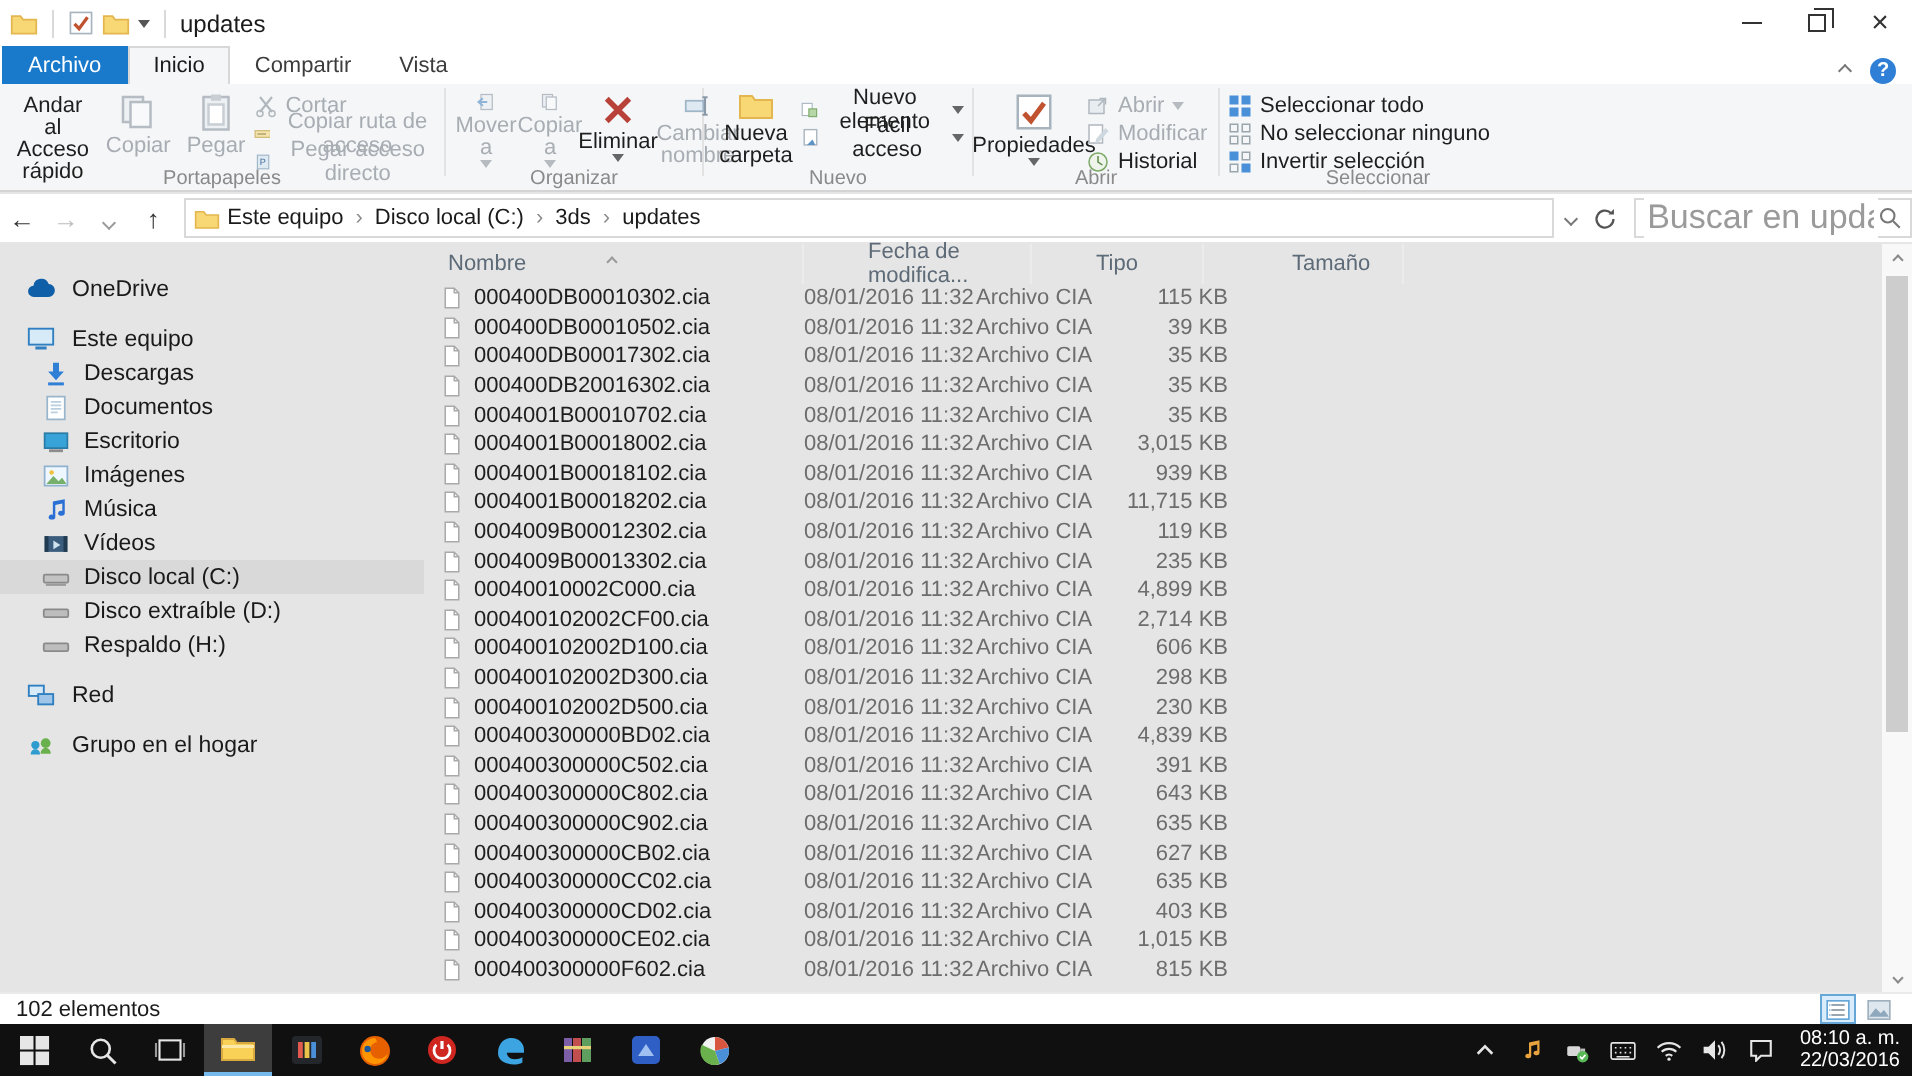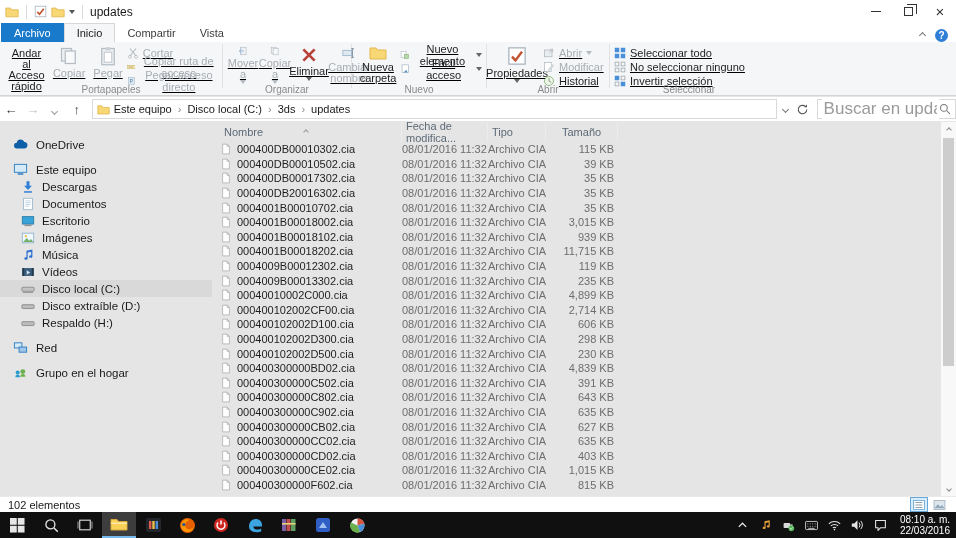--- a/index.html
+++ b/index.html
@@ -25,21 +25,21 @@
   .tab{color:#3c3c3c;padding:3px 12px;height:19px;display:flex;align-items:center;}
   .tab.active{background:#f5f6f7;border:1px solid #d8d8d8;border-bottom:none;color:#1a1a1a;}
   .tabsbar-right{margin-left:auto;display:flex;align-items:center;gap:10px;padding-right:8px;}
   .chev{display:inline-block;width:5px;height:5px;border-right:1.4px solid #777;border-bottom:1.4px solid #777;}
   .chev.up{transform:rotate(-135deg);}
   .chev.down{transform:rotate(45deg);}
   .help-circle{width:13px;height:13px;border-radius:50%;background:#2f7fd6;color:#fff;font-size:10px;font-weight:bold;
                display:flex;align-items:center;justify-content:center;}
 
   
-  .ribbon{position:absolute;left:0;top:42px;width:956px;height:54px;background:#f5f6f7;border-bottom:1px solid #d4d4d4;display:flex;text-decoration:underline;}
+  .ribbon{position:absolute;left:0;top:42px;width:956px;height:54px;background:#f5f6f7;border-bottom:1px solid #d4d4d4;display:flex;}
   .rgroup{position:relative;height:100%;padding:2px 4px 12px 4px;display:flex;align-items:flex-start;}
   .rsep{width:1px;height:44px;margin-top:2px;background:#e2e2e3;}
   .rlabel{position:absolute;bottom:0;left:0;width:100%;text-align:center;font-size:10px;color:#8a8a8a;}
   .bigbtn{display:flex;flex-direction:column;align-items:center;justify-content:flex-start;padding:2px 4px;height:42px;
           font-size:11px;line-height:11px;color:#1e1e1e;text-align:center;}
   .bigbtn.disabled{color:#a7adb3;}
   .bigbtn svg{margin-bottom:2px;}
   .smallcol{display:flex;flex-direction:column;justify-content:flex-start;gap:2px;padding-top:3px;text-align:center;}
   .smallbtn{display:flex;align-items:center;gap:4px;font-size:11px;color:#1e1e1e;height:12px;}
   .smallbtn.disabled{color:#a7adb3;}
@@ -65,21 +65,21 @@
   .sbitem.selected{background:#d9d9d9;}
   .sbitem .sbicon{width:16px;height:16px;display:flex;align-items:center;justify-content:center;flex:0 0 16px;}
   .sbitem.lvl0{padding-left:12px;}
   .sbitem.lvl0 .sblabel{margin-left:8px;}
   .sbitem.lvl1{padding-left:20px;}
   .sbitem.lvl1 .sblabel{margin-left:6px;}
   .sbitem.gap{margin-top:8px;}
 
   .filelist{position:relative;width:729px;height:100%;}
   .flheader{position:relative;display:grid;grid-template-columns:182px 86px 58px 72px;height:20px;align-items:center;
-            font-size:11px;color:#5d6a77;padding-left:8px;}
+            font-size:11px;color:#5d6a77;padding-left:8px;gap:28px;}
   .flheader .hcell{height:20px;display:flex;align-items:center;border-right:1px solid #ececec;padding-left:4px;position:relative;}
   .flheader .hcell.size{padding-left:16px;}
   .sortcaret{position:absolute;left:92px;top:2px;}
   .sortcaret .chev{border-color:#9a9a9a;width:4px;height:4px;}
   .frows{position:absolute;left:0;top:20px;width:100%;}
   .frow{display:grid;grid-template-columns:182px 86px 58px 72px;height:14.6px;align-items:center;font-size:11px;padding-left:8px;}
   .fcell{white-space:nowrap;overflow:hidden;}
   .fcell.name{display:flex;align-items:center;color:#1e1e1e;}
   .ficon{width:14px;display:flex;align-items:center;margin-right:3px;flex:0 0 14px;}
   .fcell.dim{color:#6d6d6d;}

